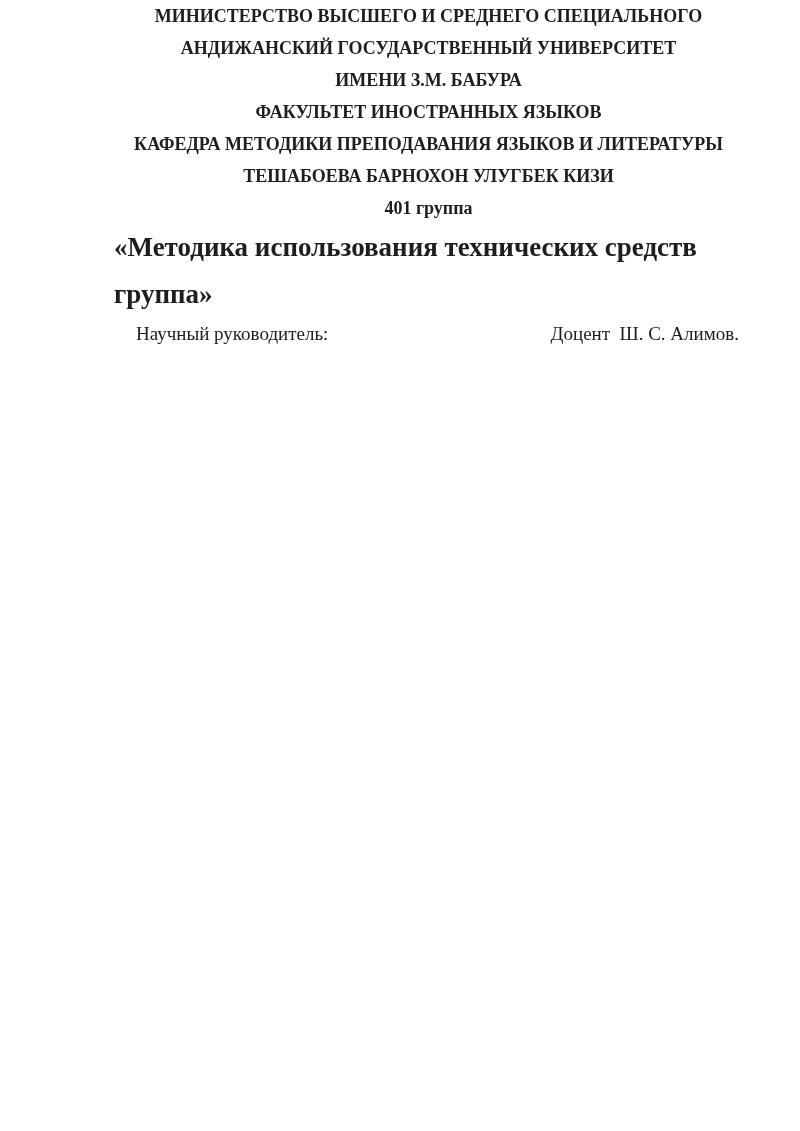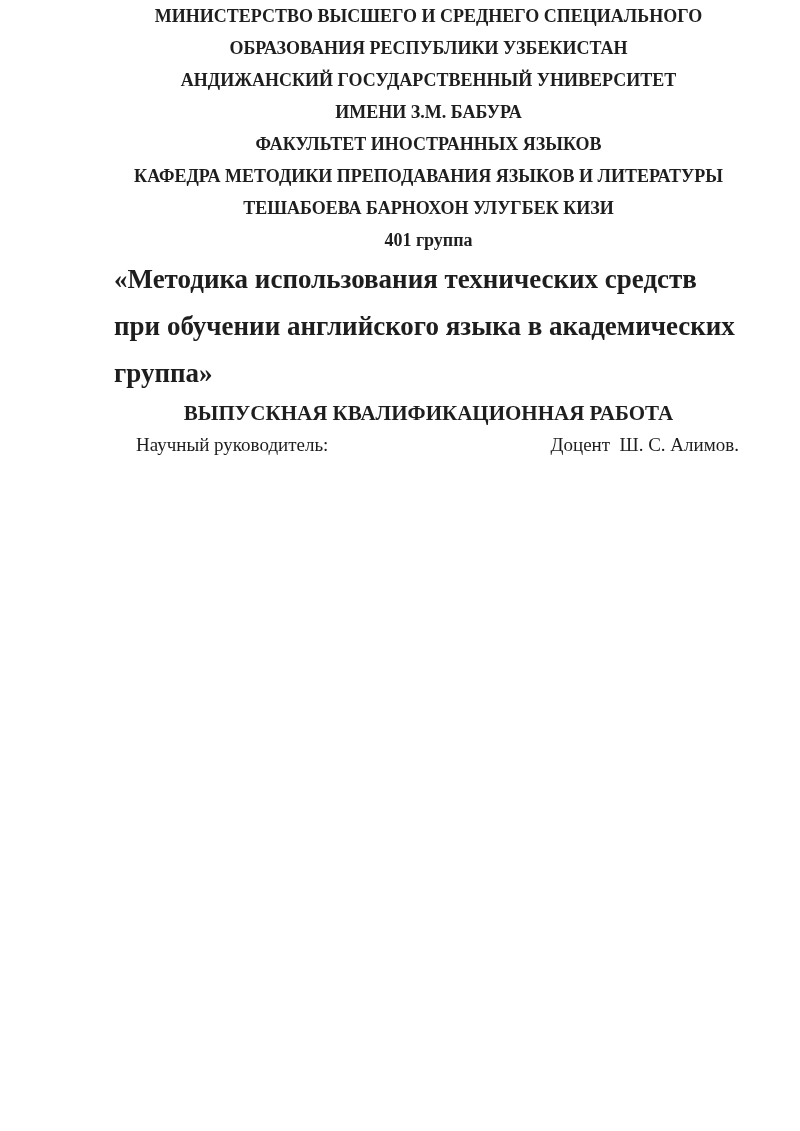--- a/index.html
+++ b/index.html
@@ -88,42 +88,39 @@
   }
 </style>
 </head>
 <body>
 
 <div class="page">
   <div class="content">
 
     <p class="hline ministry">
       <span class="line">МИНИСТЕРСТВО ВЫСШЕГО И СРЕДНЕГО СПЕЦИАЛЬНОГО</span>
-      <span class="line">ОБРАЗОВАНИЯ РЕСПУБЛИКИ УЗБЕКИСТАН</span>
     </p>
 
     <p class="hline university">АНДИЖАНСКИЙ ГОСУДАРСТВЕННЫЙ УНИВЕРСИТЕТ</p>
 
     <p class="hline named-after">ИМЕНИ З.М. БАБУРА</p>
 
     <p class="hline faculty">ФАКУЛЬТЕТ ИНОСТРАННЫХ ЯЗЫКОВ</p>
 
     <p class="hline department">КАФЕДРА МЕТОДИКИ ПРЕПОДАВАНИЯ ЯЗЫКОВ И ЛИТЕРАТУРЫ</p>
 
     <p class="hline author">ТЕШАБОЕВА БАРНОХОН УЛУГБЕК КИЗИ</p>
 
     <p class="hline group">401 группа</p>
 
     <p class="thesis-title">
       <span class="line">«Методика использования технических средств</span>
-      <span class="line">при обучении английского языка в академических</span>
       <span class="line">группа»</span>
     </p>
 
-    <p class="work-type">ВЫПУСКНАЯ КВАЛИФИКАЦИОННАЯ РАБОТА</p>
 
 
     <p class="supervisor-row">
       <span class="label">Научный руководитель:</span>
       <span class="name">Доцент  Ш. С. Алимов.</span>
     </p>
 
   </div>
 
   <div class="page-number">1</div>

